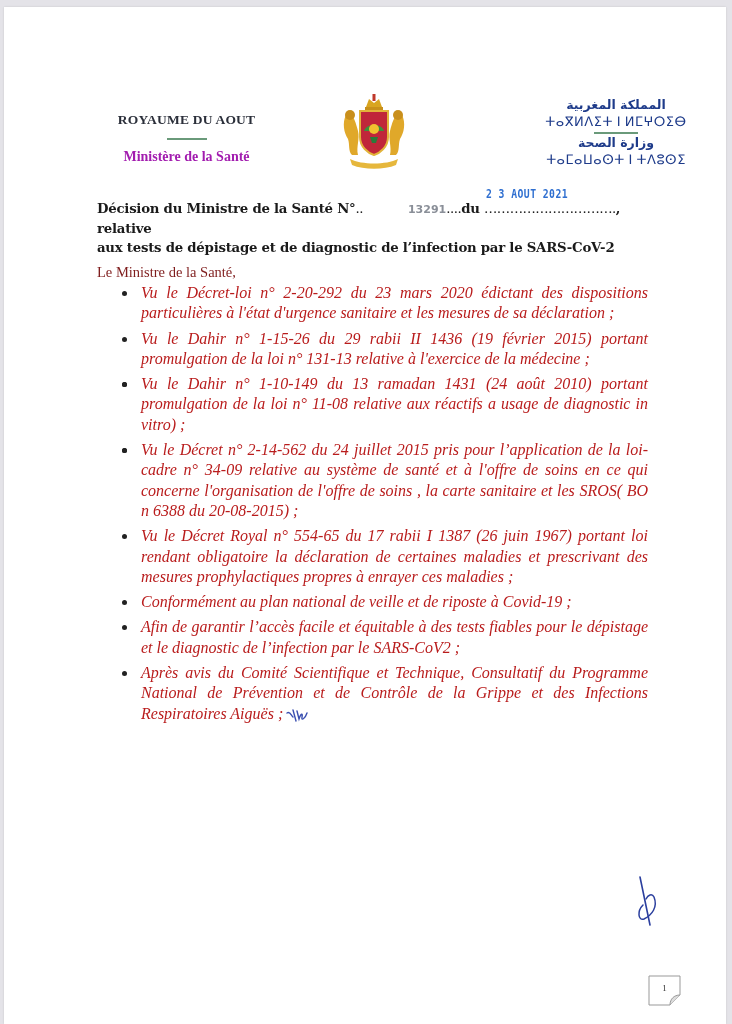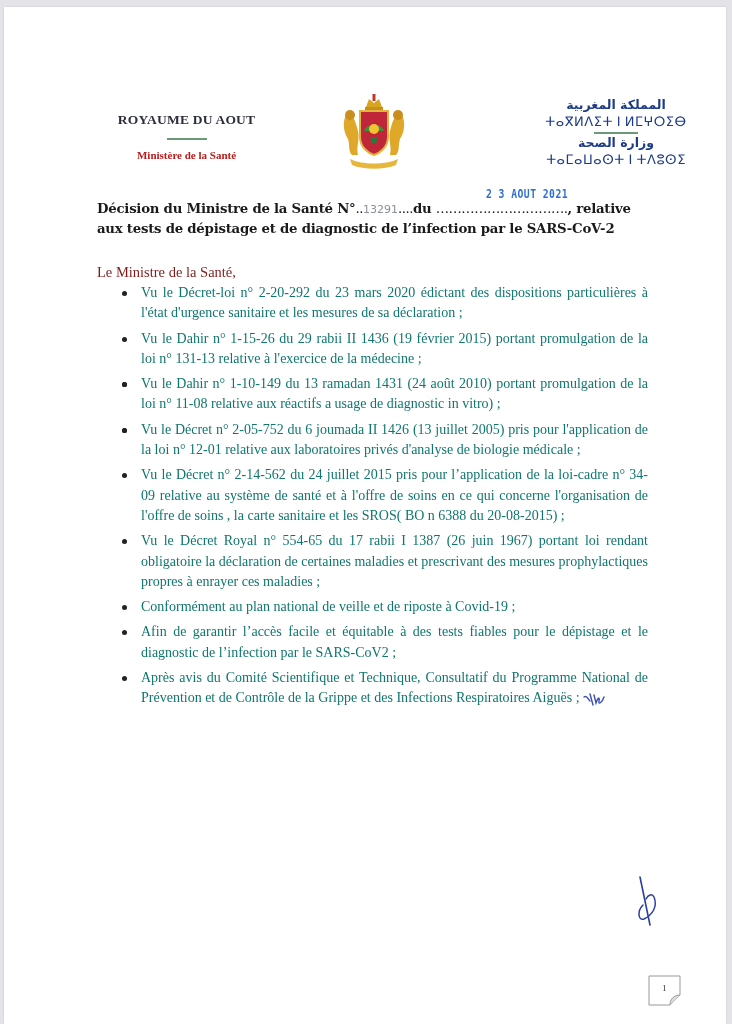--- a/index.html
+++ b/index.html
@@ -21,60 +21,60 @@
     }
     .hdr-left .kingdom {
       font-family: "Liberation Serif", serif; font-weight: bold;
       font-size: 13.5px; letter-spacing: 0.2px; color: #2b2f3a;
     }
     .hdr-left .rule {
       width: 40px; height: 2px; background: #6a9a7a; margin: 10px auto 9px;
     }
     .hdr-left .ministry {
       font-family: "Liberation Serif", serif; font-weight: bold;
-      font-size: 11px; color: #b91c1c;
+      font-size: 14px; color: #a21caf;
     }
     .emblem {
       position: absolute; left: 336px; top: 86px; width: 68px; height: 80px;
     }
     .hdr-right {
       position: absolute; left: 500px; top: 90px; width: 152px; text-align: center;
       color: #1e3b8a;
       margin-left: 36px;
     }
     .hdr-right .ar { font-family: "DejaVu Sans", sans-serif; font-weight: bold; font-size: 12.5px; line-height: 16px; }
     .hdr-right .tf { font-family: Liberation Serif, serif; font-size: 13px; line-height: 17px; letter-spacing: 0.5px; text-align: center; }
     .hdr-right .rule { width: 44px; height: 2px; background: #6a9a7a; margin: 2px auto 1px; }
 
     .title {
       position: absolute; left: 93px; top: 192px; width: 552px;
       font-family: "DejaVu Serif", serif; font-weight: bold;
       font-size: 13.3px; line-height: 19px; color: #1a1a1a;
       letter-spacing: -0.25px;
     }
     .title .dots { font-weight: normal; letter-spacing: -0.5px; }
-    .title .handnum { font-family: "DejaVu Sans", sans-serif; font-weight: normal; color: #8a8f98; font-size: 11px; letter-spacing: 0; }
+    .title .handnum { font-family: "DejaVu Sans", sans-serif; font-weight: bold; color: #8a8f98; font-size: 11px; letter-spacing: 0; margin-left: 45px; }
     .stamp {
       position: absolute; left: 482px; top: 180px;
       font-family: "DejaVu Sans Mono", monospace; font-weight: bold; font-size: 11.5px;
       color: #2f6fd0; letter-spacing: 0.5px; transform: scaleX(0.85); transform-origin: left center;
     }
 
     .intro {
       position: absolute; left: 93px; top: 257px;
       font-family: "Liberation Serif", serif; font-size: 14.5px; color: #7f1d1d;
     }
     .list {
       position: absolute; left: 114px; top: 276px; width: 530px;
       margin: 0; padding: 0; list-style: none;
     }
     .list li {
       position: relative; padding-left: 23px;
-      font-family: "Liberation Serif", serif; font-size: 14px; line-height: 20.3px;
-      text-align: justify; color: #0f766e; margin-bottom: 5px;
+      font-family: "Liberation Serif", serif; font-size: 16px; line-height: 20.3px;
+      text-align: justify; color: #b91c1c; margin-bottom: 5px; font-style: italic;
     }
     .list li .bullet {
       position: absolute; left: 4px; top: 8px; width: 5px; height: 5px; border-radius: 50%;
       background: #222;
     }
     .initials {
       display: inline-block; vertical-align: middle; width: 26px; height: 16px; margin-left: 2px;
     }
     .signature { position: absolute; left: 630px; top: 868px; width: 30px; height: 56px; }
     .page-num {
@@ -131,21 +131,20 @@
   </div>
 
   <div class="intro">Le Ministre de la Santé,</div>
 
   <ul class="list">
     <li><span class="bullet"></span><span>Vu le Décret-loi n° 2-20-292 du 23 mars 2020 édictant des dispositions particulières à l'état d'urgence sanitaire et les mesures de sa déclaration ;</span></li>
     <li><span class="bullet"></span><span>Vu le Dahir n° 1-15-26 du 29 rabii II 1436 (19 février 2015) portant promulgation de la loi n° 131-13 relative à l'exercice de la médecine ;</span></li>
     <li><span class="bullet"></span></li>
     <li><span class="bullet"></span><span>Vu le Dahir n° 1-10-149 du 13 ramadan 1431 (24 août 2010) portant promulgation de la loi n° 11-08 relative aux réactifs a usage de diagnostic in vitro) ;</span></li>
     <li><span class="bullet"></span></li>
-    <li><span class="bullet"></span><span>Vu le Décret n° 2-05-752 du 6 joumada II 1426 (13 juillet 2005) pris pour l'application de la loi n° 12-01 relative aux laboratoires privés d'analyse de biologie médicale ;</span></li>
     <li><span class="bullet"></span><span>Vu le Décret n° 2-14-562 du 24 juillet 2015 pris pour l’application de la loi-cadre n° 34-09 relative au système de santé et à l'offre de soins en ce qui concerne l'organisation de l'offre de soins , la carte sanitaire et les SROS( BO n 6388 du 20-08-2015) ;</span></li>
     <li><span class="bullet"></span><span>Vu le Décret Royal n° 554-65 du 17 rabii I 1387 (26 juin 1967) portant loi rendant obligatoire la déclaration de certaines maladies et prescrivant des mesures prophylactiques propres à enrayer ces maladies ;</span></li>
     <li><span class="bullet"></span><span>Conformément au plan national de veille et de riposte à Covid-19 ;</span></li>
     <li><span class="bullet"></span><span>Afin de garantir l’accès facile et équitable à des tests fiables pour le dépistage et le diagnostic de l’infection par le SARS-CoV2 ;</span></li>
     <li><span class="bullet"></span><span>Après avis du Comité Scientifique et Technique, Consultatif du Programme National de Prévention et de Contrôle de la Grippe et des Infections Respiratoires Aiguës ;</span><svg class="initials" viewBox="0 0 26 16">
           <path d="M2 6 C5 4 6 8 8 10 M8 3 L11 14 M12 4 L14 12 C16 6 18 6 17 10 C16 14 20 12 22 6" fill="none" stroke="#3a4fb0" stroke-width="1.4" stroke-linecap="round"></path>
         </svg></li>
   </ul>
 
   <svg class="signature" viewBox="0 0 30 56">

